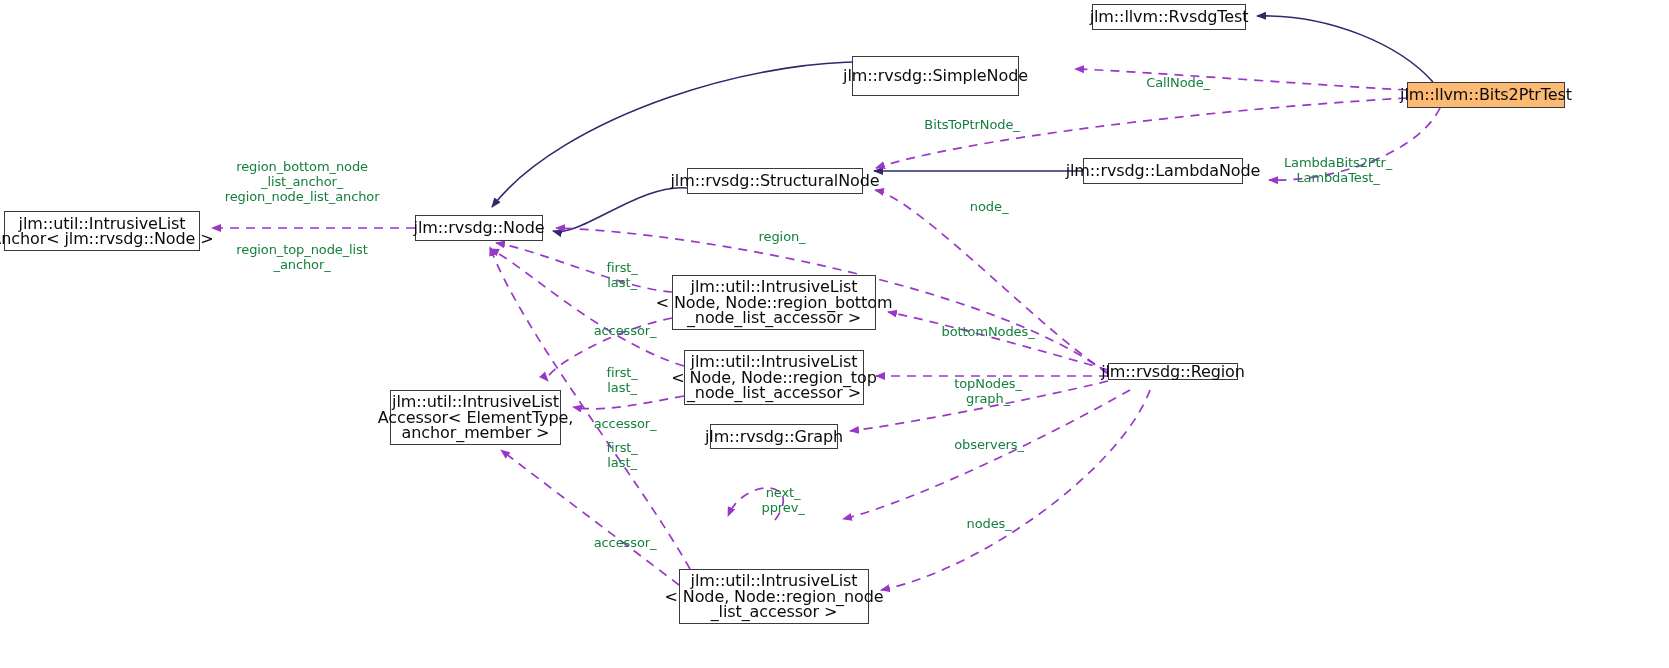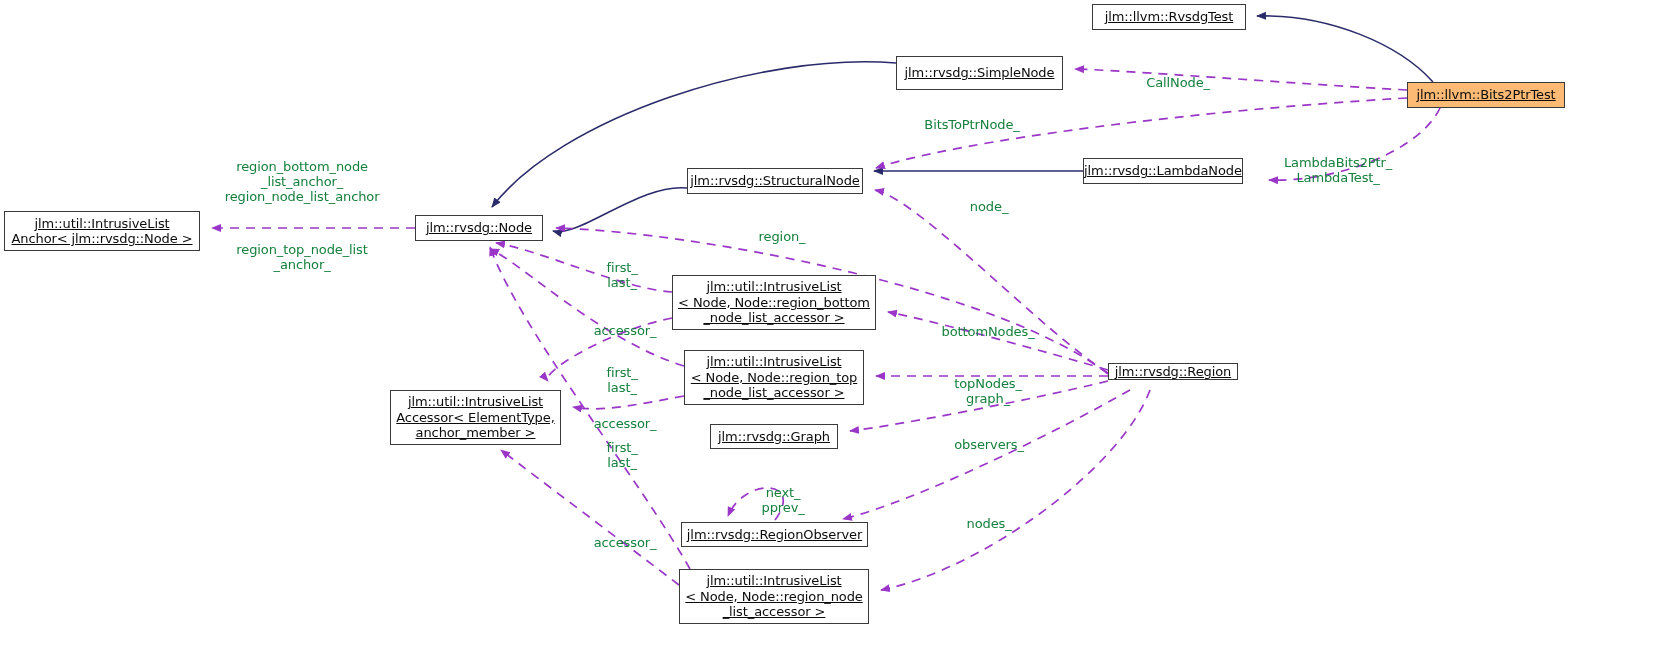--- a/index.html
+++ b/index.html
@@ -22,30 +22,29 @@
     width: 1669px;
     height: 668px;
     pointer-events: none;
   }
   .node-box {
     position: absolute;
     box-sizing: border-box;
     border: 1px solid #3a3a3a;
     background: #ffffff;
     color: #0b0b0b;
-    font-size: 13px;
+    font-size: 16px;
     line-height: 15.4px;
     text-align: center;
     display: flex;
     flex-direction: column;
     align-items: center;
     justify-content: center;
     white-space: pre;
     letter-spacing: -0.1px;
-    text-decoration: underline;
   }
   .node-box.highlight {
     background: #fdba74;
   }
   .node-box .ln {
     display: block;
   }
   .edge-label {
     position: absolute;
     color: #15803d;
@@ -147,35 +146,32 @@
   <div class="node-box" style="left:684px; top:350px; width:180px; height:55px;">
     <span class="ln">jlm::util::IntrusiveList</span>
     <span class="ln">&lt; Node, Node::region_top</span>
     <span class="ln">_node_list_accessor &gt;</span>
   </div>
 
   <div class="node-box" style="left:710px; top:424px; width:128px; height:25px;">
     <span class="ln">jlm::rvsdg::Graph</span>
   </div>
 
-  <div class="node-box" style="left:681px; top:522px; width:187px; height:25px;">
-    <span class="ln">jlm::rvsdg::RegionObserver</span>
-  </div>
 
   <div class="node-box" style="left:679px; top:569px; width:190px; height:55px;">
     <span class="ln">jlm::util::IntrusiveList</span>
     <span class="ln">&lt; Node, Node::region_node</span>
     <span class="ln">_list_accessor &gt;</span>
   </div>
 
   <div class="node-box" style="left:687px; top:168px; width:176px; height:26px;">
     <span class="ln">jlm::rvsdg::StructuralNode</span>
   </div>
 
-  <div class="node-box" style="left:896px; top:56px; width:167px; height:34px;justify-content:center;">
+  <div class="node-box" style="left:852px; top:56px; width:167px; height:40px;justify-content:center;">
     <span class="ln">jlm::rvsdg::SimpleNode</span>
   </div>
 
   <div class="node-box" style="left:1083px; top:158px; width:160px; height:26px;">
     <span class="ln">jlm::rvsdg::LambdaNode</span>
   </div>
 
   <div class="node-box" style="left:1108px; top:363px; width:130px; height:17px;">
     <span class="ln">jlm::rvsdg::Region</span>
   </div>

